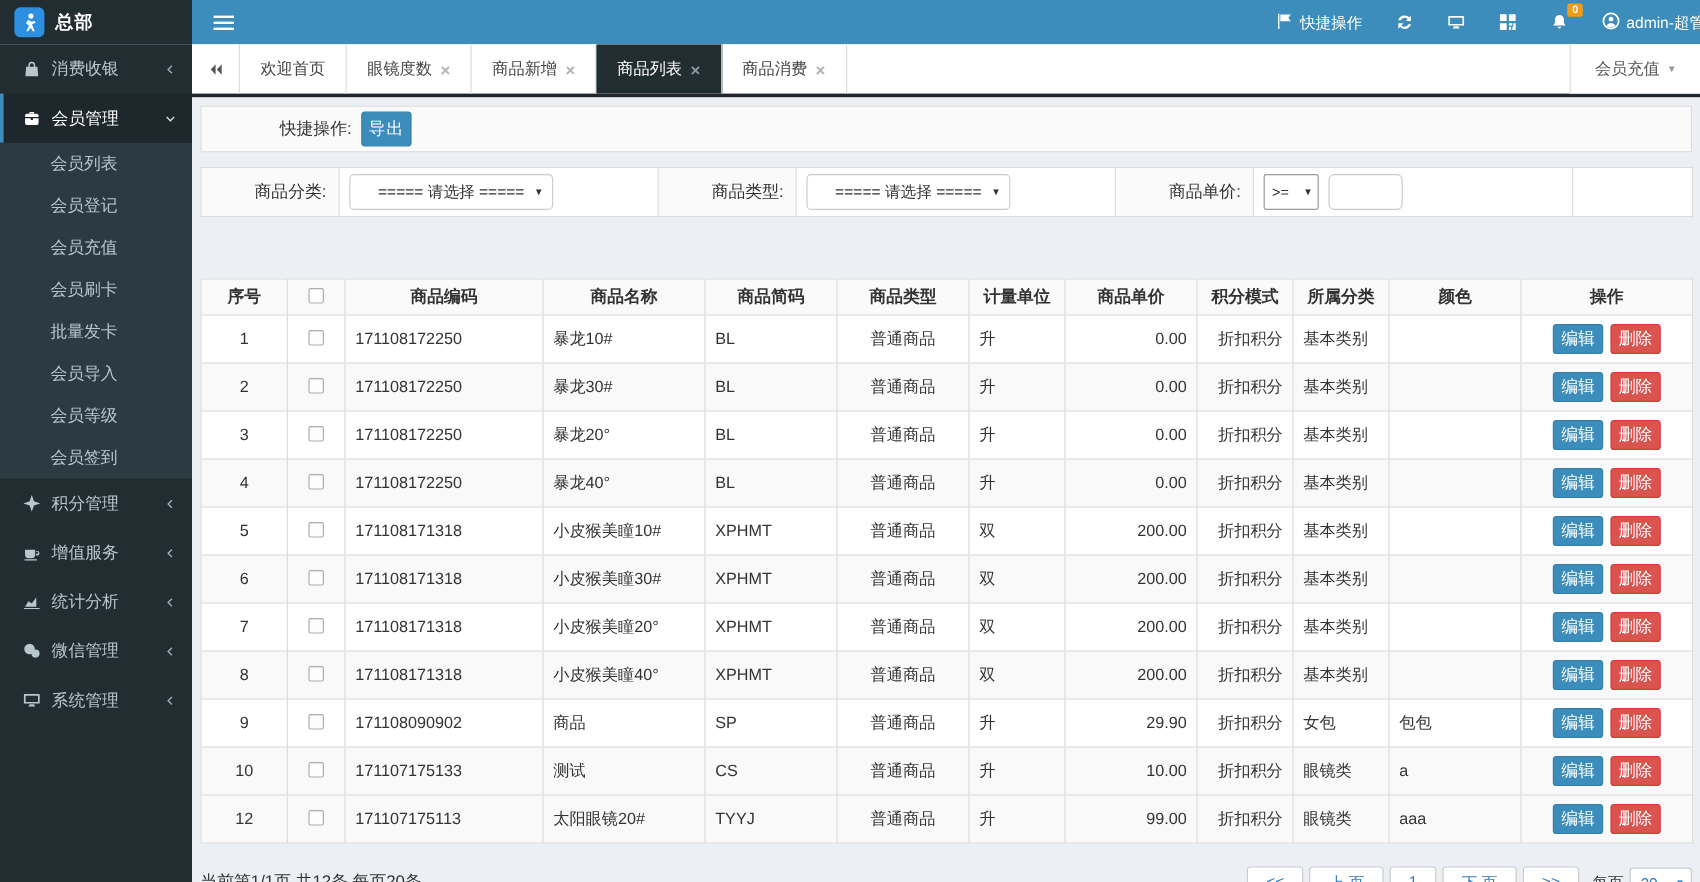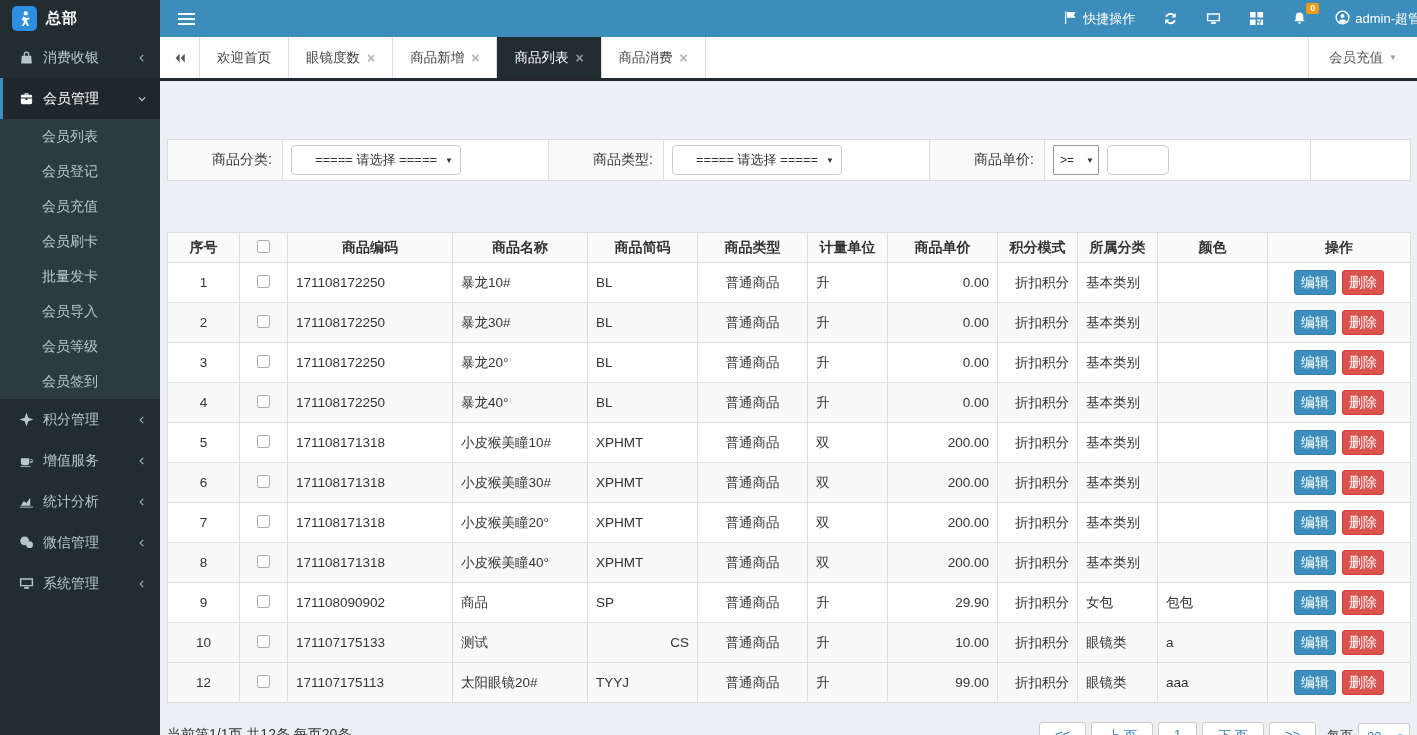--- a/index.html
+++ b/index.html
@@ -278,20 +278,24 @@
           <span>商品消费</span>
           <span class="x">×</span>
         </div>
       </div>
     <div id="tab-ops">
       <span>会员充值</span>
       <span class="caret">▼</span>
     </div>
   </div>
 
+  <div id="quick-panel">
+    <span id="quick-label">快捷操作:</span>
+    <button id="export-btn" class="btn-blue">导出</button>
+  </div>
 
   <table id="filter-table">
     <colgroup>
         <col style="width:115px">
         <col style="width:266px">
         <col style="width:115px">
         <col style="width:266px">
         <col style="width:115px">
         <col style="width:266px">
         <col style="width:100px">
@@ -480,21 +484,21 @@
           <td style="text-align: right;">折扣积分</td>
           <td style="text-align: left;">女包</td>
           <td style="text-align: left;">包包</td>
           <td style="text-align: center;"><button class="act-btn act-edit">编辑</button><button class="act-btn act-del">删除</button></td>
         </tr>
         <tr class="stripe">
           <td style="text-align: center;">10</td>
           <td style="text-align: center;"><span class="cb"></span></td>
           <td style="text-align: left;">171107175133</td>
           <td style="text-align: left;">测试</td>
-          <td style="text-align: right; margin-top: 24px;">CS</td>
+          <td style="text-align: left; margin-top: 24px;">CS</td>
           <td style="text-align: center;">普通商品</td>
           <td style="text-align: left;">升</td>
           <td style="text-align: right;">10.00</td>
           <td style="text-align: right;">折扣积分</td>
           <td style="text-align: left;">眼镜类</td>
           <td style="text-align: left;">a</td>
           <td style="text-align: center;"><button class="act-btn act-edit">编辑</button><button class="act-btn act-del">删除</button></td>
         </tr>
         <tr class="stripe">
           <td style="text-align: center;">12</td>

